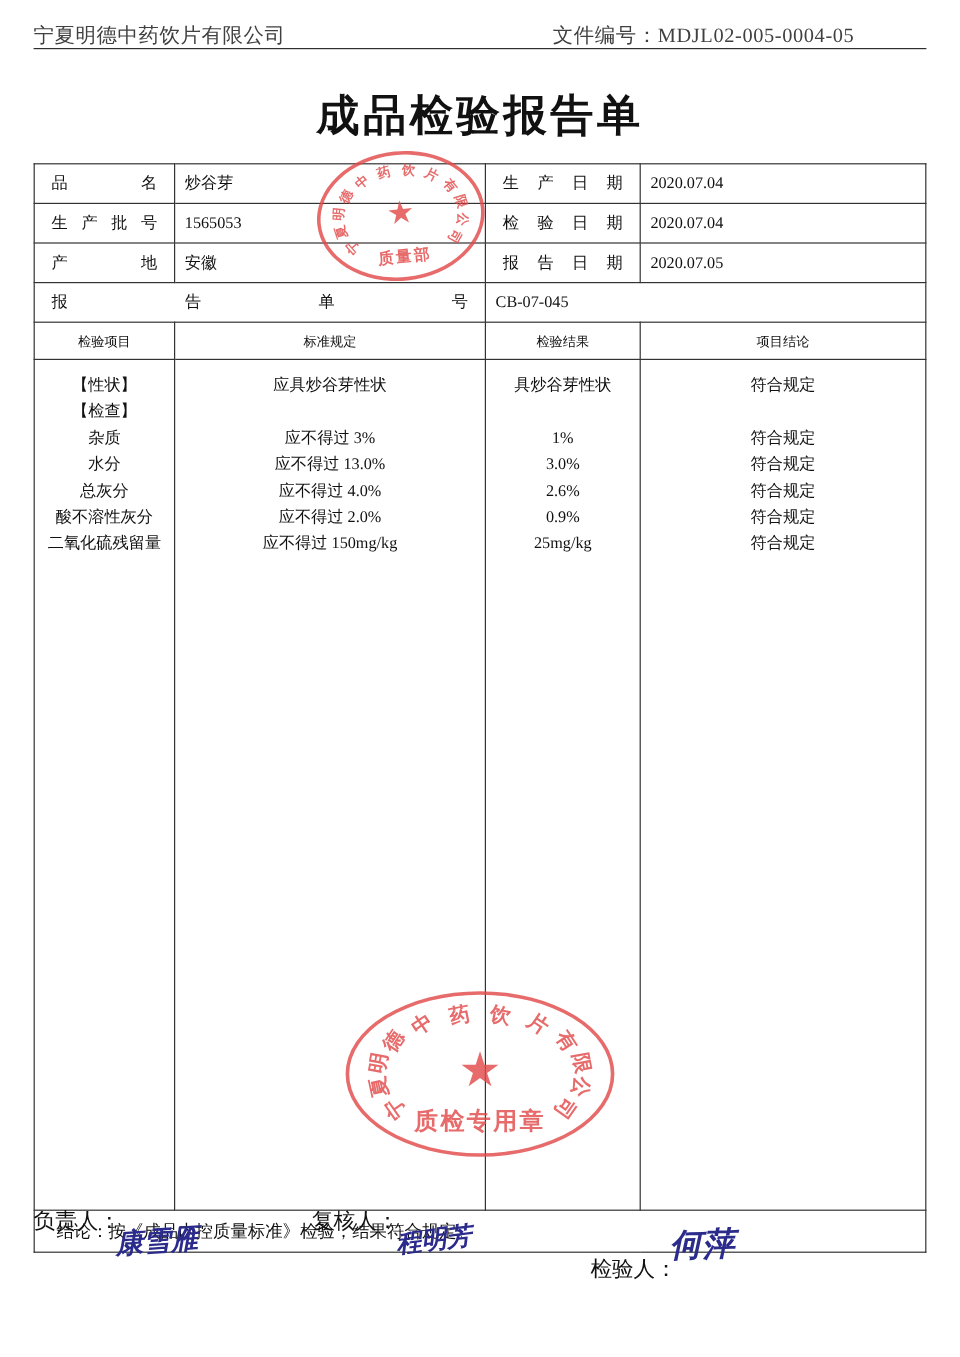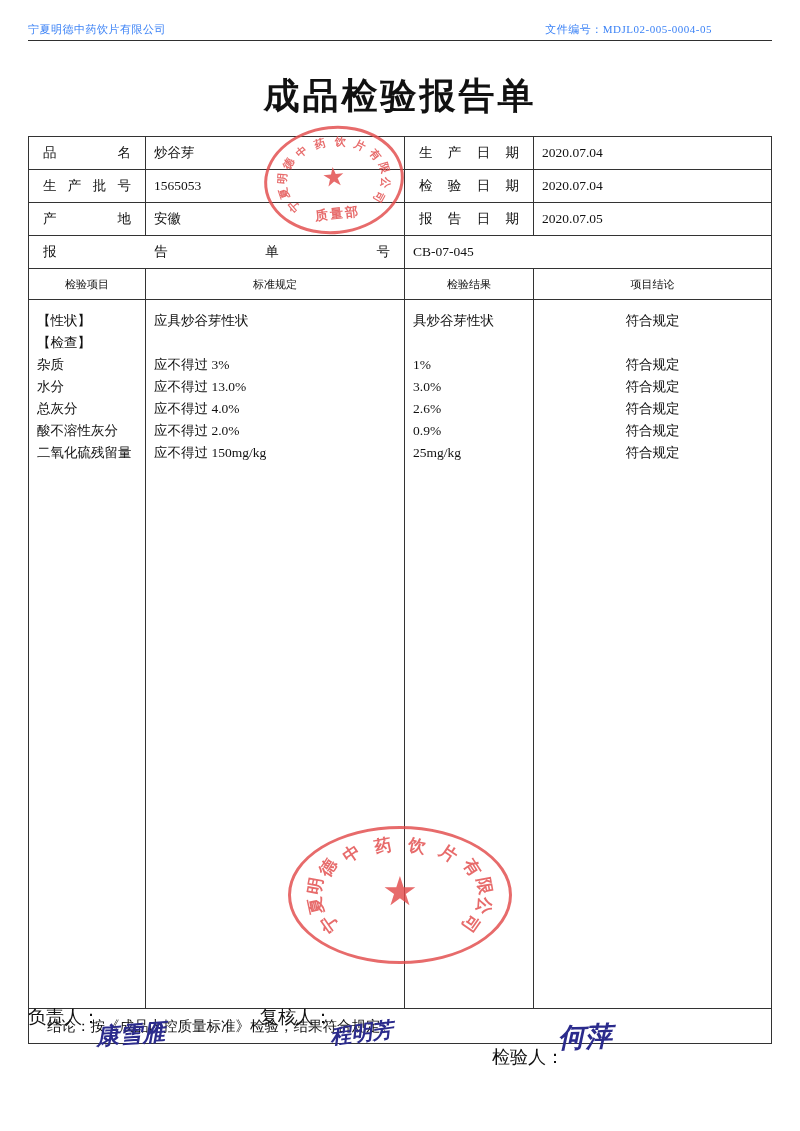--- a/index.html
+++ b/index.html
@@ -25,22 +25,22 @@
   
   .top-header {
     position: absolute;
     top: 18px;
     left: 28px;
     right: 28px;
     height: 22px;
     display: flex;
     justify-content: space-between;
     align-items: center;
-    font-size: 11px;
-    color: #3b82f6;
+    font-size: 17px;
+    color: #404040;
     letter-spacing: 0.5px;
     white-space: nowrap;
   }
   .top-header .right {
     padding-right: 60px;
   }
   .top-rule {
     position: absolute;
     left: 28px;
     right: 28px;
@@ -107,20 +107,21 @@
     height: 30px;
     text-align: center;
     font-size: 11px;
   }
 
   
   .grid-body td {
     vertical-align: top;
     padding: 10px 8px 8px 8px;
     height: 690px;
+    text-align: center;
   }
   .grid-body .c1 { width: 128px; }
   .grid-body .c2 { width: 218px; }
   .grid-body .c3 { width: 248px; }
   .grid-body .c4 { width: 150px; text-align: center; }
 
   .rowline {
     height: 22px;
     line-height: 22px;
     font-size: 13.5px;
@@ -365,15 +366,16 @@
         <span style="transform: translate(-48.2037px, -41.4075px) rotate(-34.0909deg) translate(-50%, -50%);">中</span>
         <span style="transform: translate(-16.945px, -49.0198px) rotate(-11.3636deg) translate(-50%, -50%);">药</span>
         <span style="transform: translate(16.945px, -49.0198px) rotate(11.3636deg) translate(-50%, -50%);">饮</span>
         <span style="transform: translate(48.2037px, -41.4075px) rotate(34.0909deg) translate(-50%, -50%);">片</span>
         <span style="transform: translate(71.9767px, -27.3649px) rotate(56.8182deg) translate(-50%, -50%);">有</span>
         <span style="transform: translate(84.5723px, -9.07277px) rotate(79.5455deg) translate(-50%, -50%);">限</span>
         <span style="transform: translate(84.0346px, 10.6283px) rotate(102.273deg) translate(-50%, -50%);">公</span>
         <span style="transform: translate(70.4471px, 28.6788px) rotate(125deg) translate(-50%, -50%);">司</span>
       </div>
     <div class="star">★</div>
+    <div class="bottom-text">质检专用章</div>
   </div>
 
 </div>
 
 </body></html>

